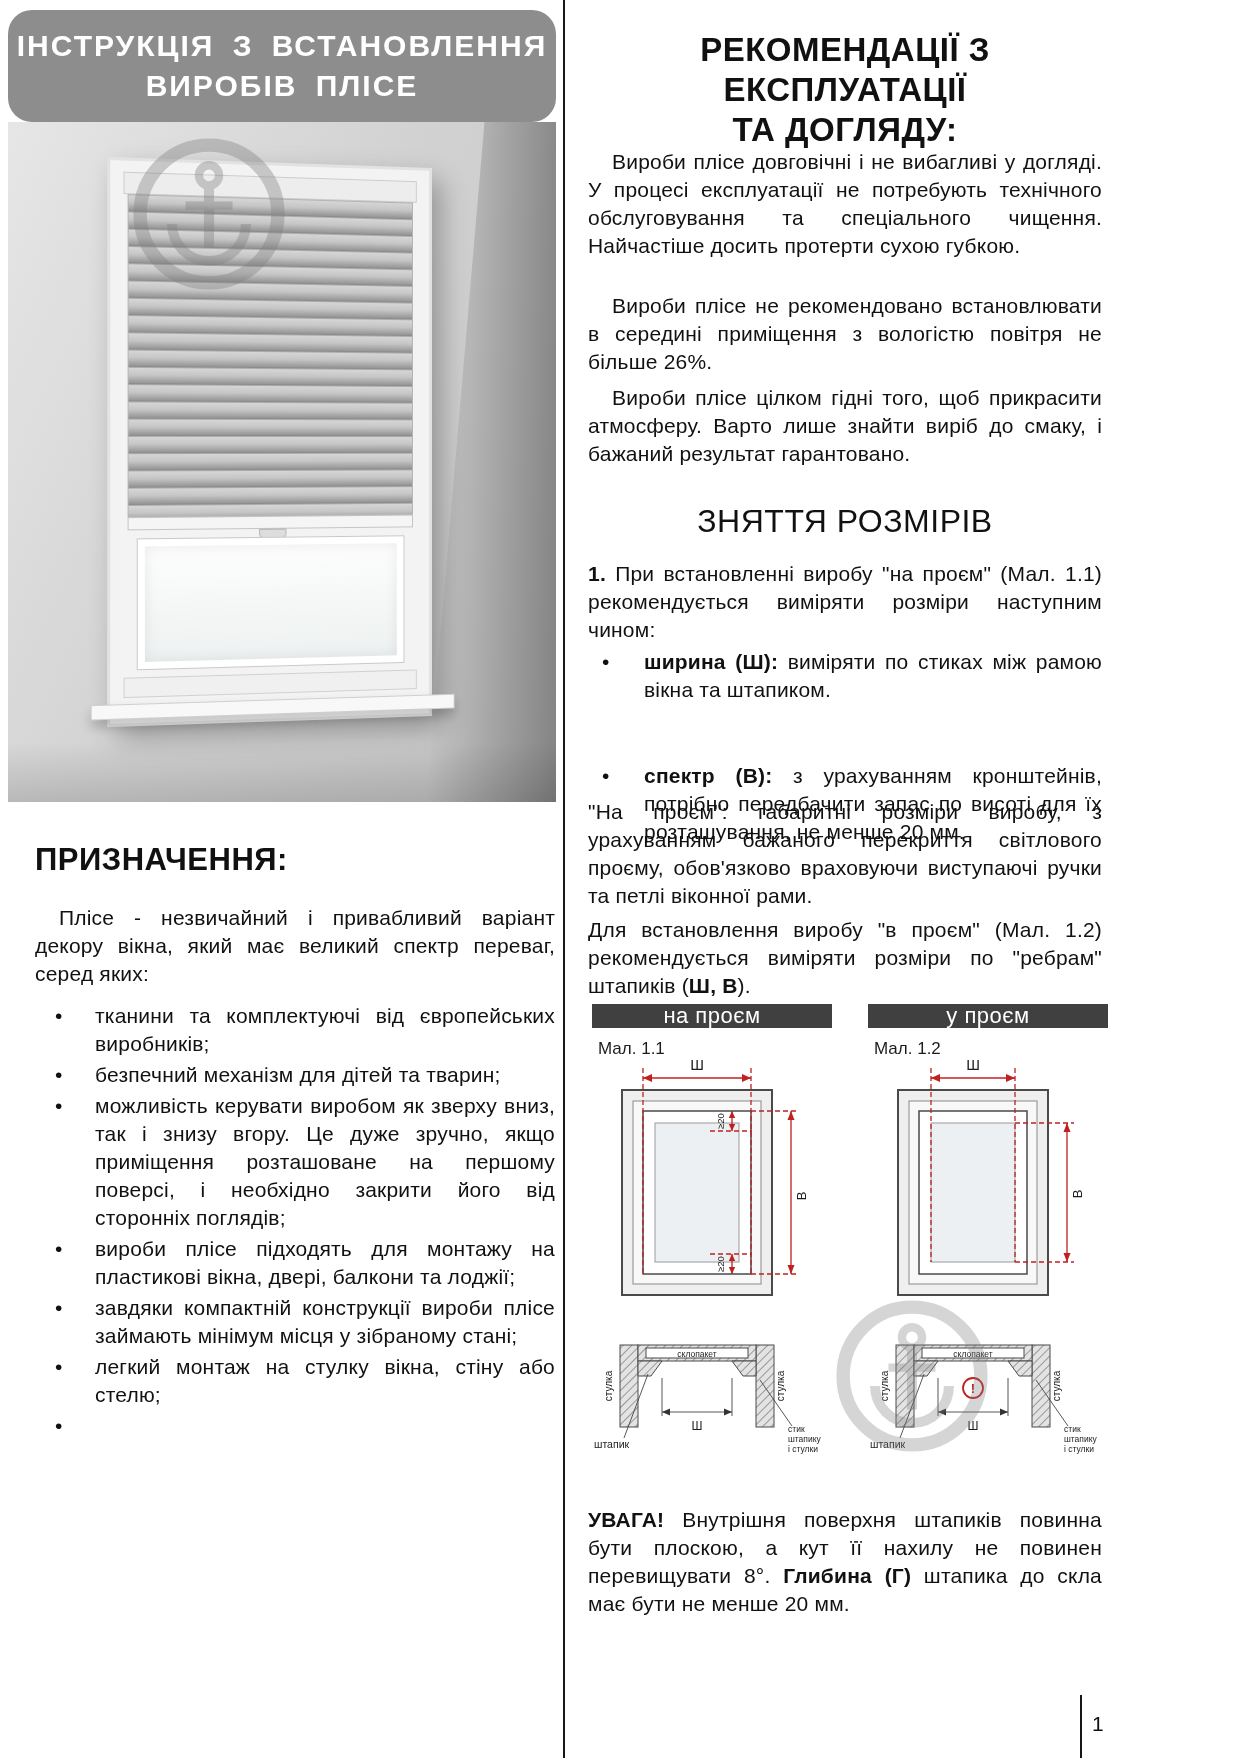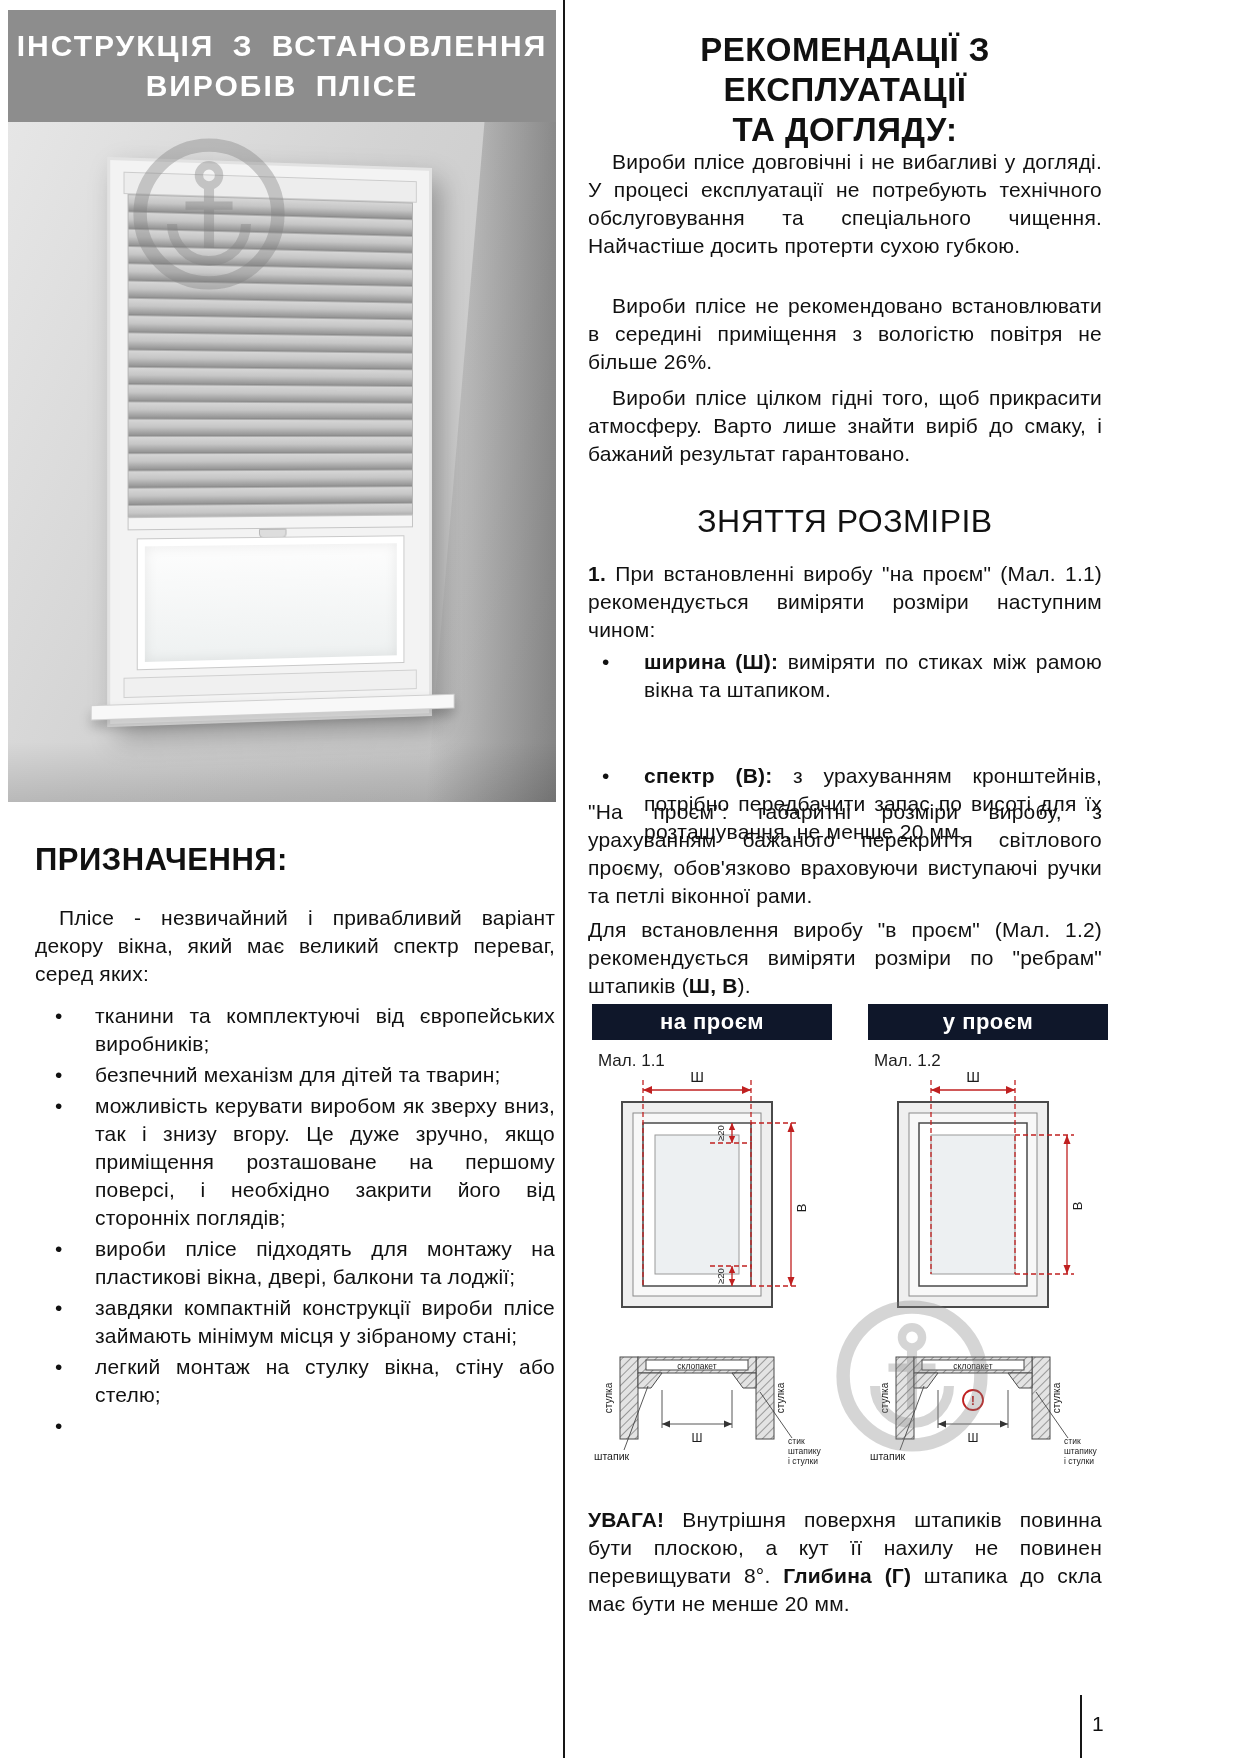--- a/index.html
+++ b/index.html
@@ -4,21 +4,21 @@
 <style>
   * { margin:0; padding:0; box-sizing:border-box; }
   html,body { background:#ffffff; }
   body { font-family:"Liberation Sans", sans-serif; color:#111; }
   .page { position:relative; width:1245px; height:1758px; background:#fff; overflow:hidden; }
 
   .divider { position:absolute; left:563px; top:0; width:2px; height:1758px; background:#161616; }
 
   
   .lheader { position:absolute; left:8px; top:10px; width:548px; height:112px; background:#8d8d8d;
-             color:#fff; display:flex; flex-direction:column; align-items:center; justify-content:center; }
+             color:#fff; display:flex; flex-direction:column; align-items:center; justify-content:center;border-radius:24px; }
   .lheader .lh-line { font-size:30px; font-weight:bold; letter-spacing:2px; word-spacing:8px; line-height:40px; }
 
   .illustration { position:absolute; left:8px; top:122px; width:548px; height:680px;
                   background:linear-gradient(115deg,#e6e6e6 0%,#d3d3d3 45%,#c2c2c2 100%); overflow:hidden; }
   .recess { position:absolute; right:0; top:0; width:130px; height:100%;
             background:linear-gradient(90deg, rgba(90,90,90,0) 0%, rgba(80,80,80,.38) 70%, rgba(70,70,70,.5) 100%);
             clip-path:polygon(45% 0, 100% 0, 100% 100%, 0 100%); }
   .floor-shadow { position:absolute; left:0; bottom:0; width:100%; height:60px;
                   background:linear-gradient(180deg, rgba(0,0,0,0) 0%, rgba(0,0,0,.14) 100%); }
 
@@ -63,21 +63,21 @@
   .rbull { position:relative; padding-left:56px; }
   .rbull .bm { position:absolute; left:14px; top:0; }
   .r-b1 { top:648px; }
   .r-b2 { top:706px; }
   .r-p4 { top:798px; }
   .r-p5 { top:916px; }
   b { font-weight:bold; }
 
   .diagrams { position:absolute; left:592px; top:1004px; width:516px; display:flex; justify-content:space-between; }
   .panel { width:240px; }
-  .panel-header { height:36px; background:#0f172a; color:#fff; font-weight:bold; font-size:22px;
+  .panel-header { height:24px; background:#404040; color:#fff; font-weight:normal; font-size:22px;
                   display:flex; align-items:center; justify-content:center; letter-spacing:.5px; }
   .panel svg { display:block; width:240px; height:440px; }
   .dtext { font-family:"Liberation Sans", sans-serif; fill:#1c1c1c; }
   .rd { stroke:#c02020; stroke-width:1.3; fill:none; }
   .rdash { stroke-dasharray:5 3; }
   .bln { stroke:#444; stroke-width:.9; fill:none; }
 
   .attention { top:1506px; }
 
   .footer-line { position:absolute; left:1080px; top:1695px; width:2px; height:63px; background:#161616; }

